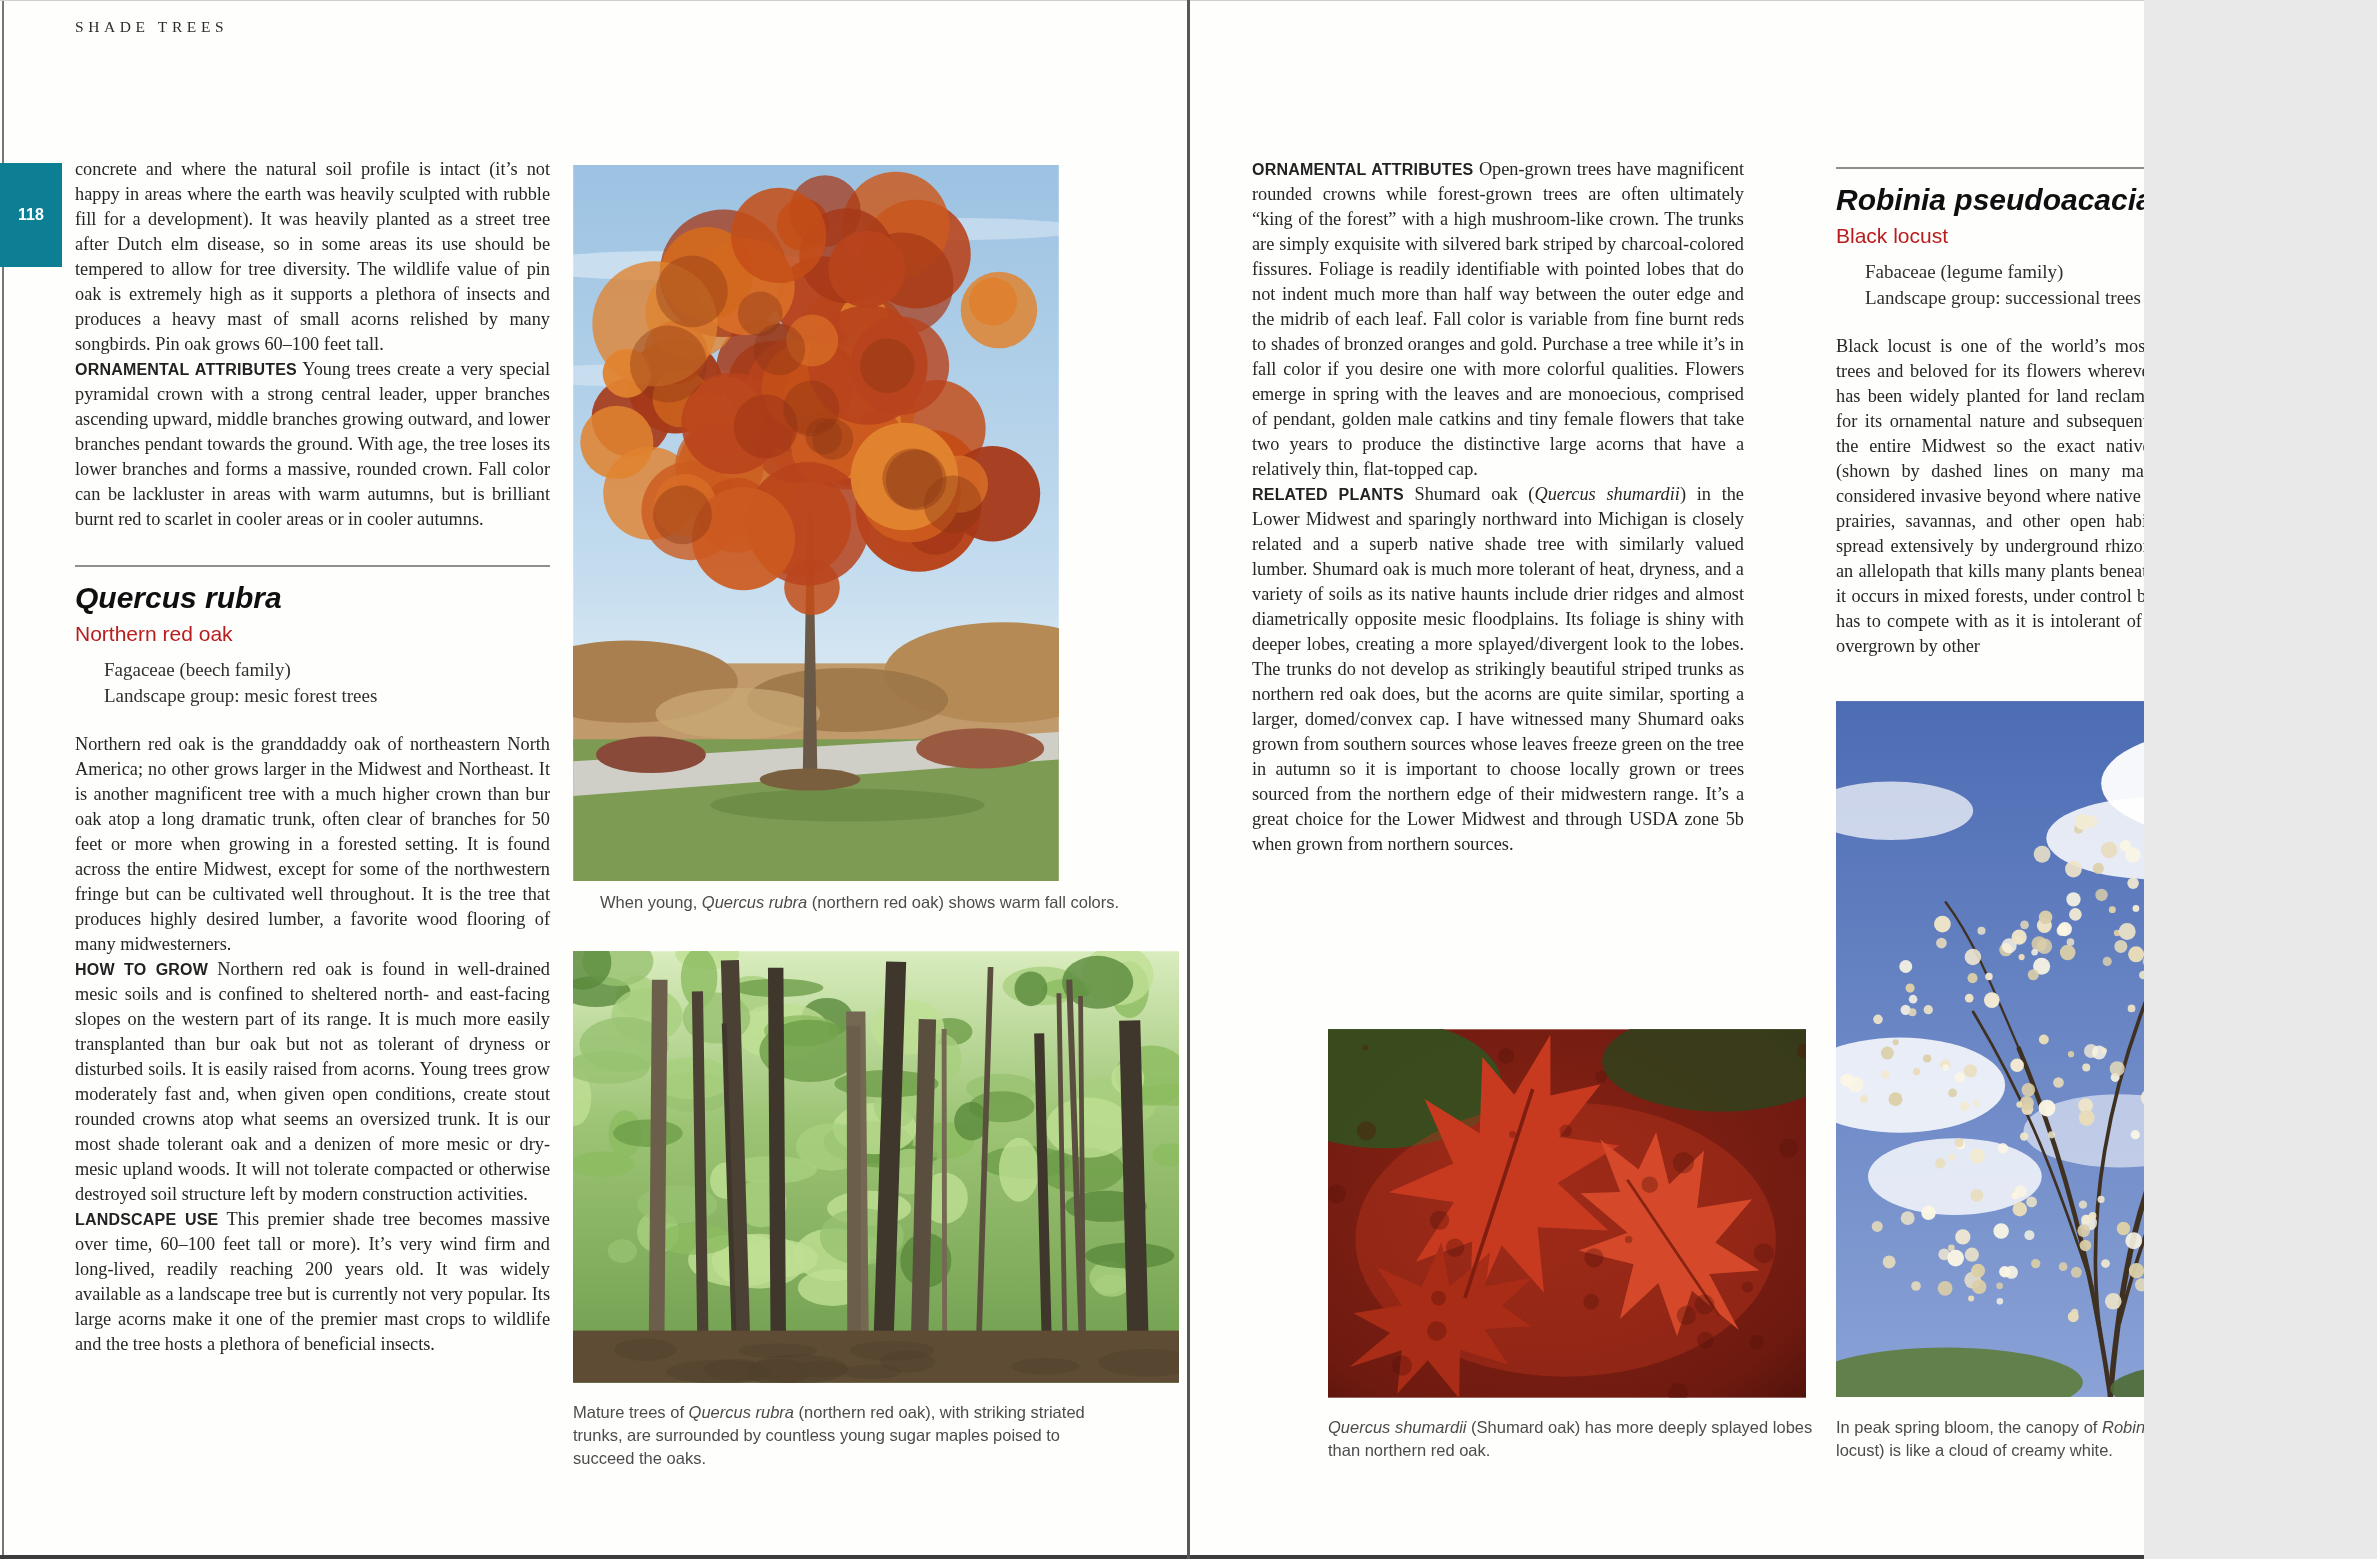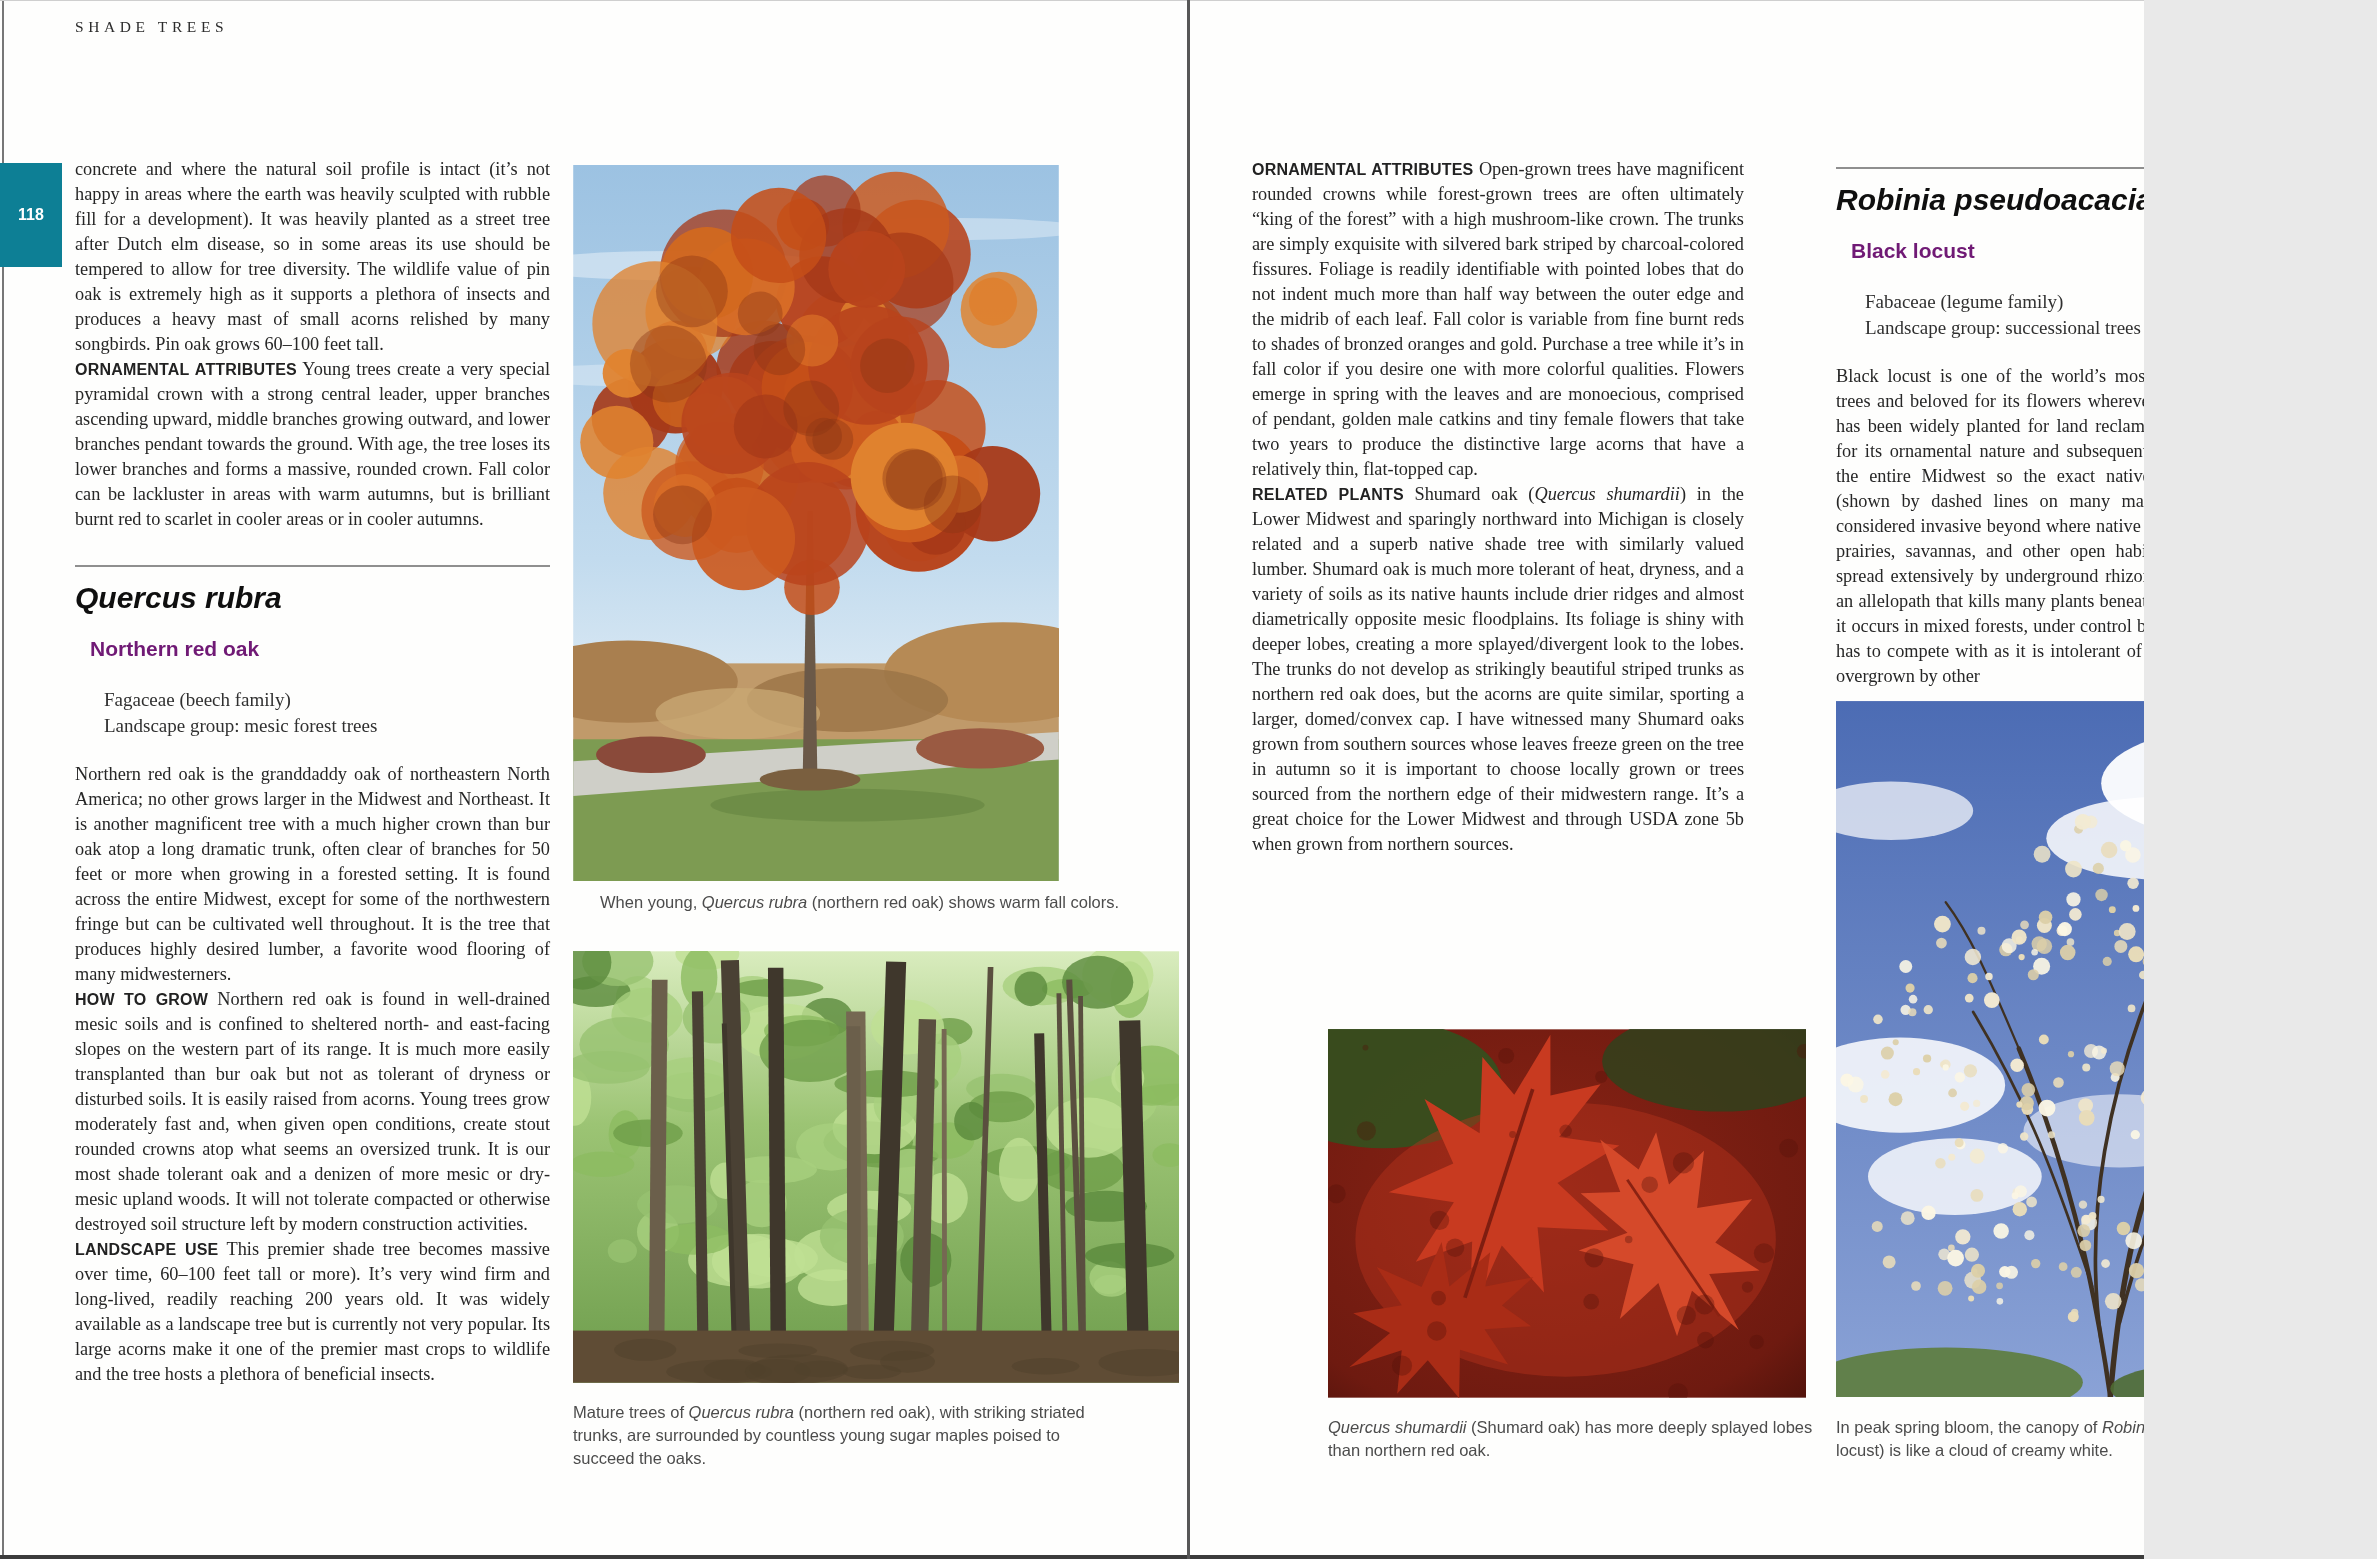--- a/index.html
+++ b/index.html
@@ -19,21 +19,21 @@
        font-family:"Liberation Sans",sans-serif;font-weight:bold;font-size:16px;color:#ffffff;}
   .tab-left{left:0;}
   .tab-right{left:2315px;}
   
   .col{position:absolute;font-size:18.3px;line-height:25px;text-align:justify;}
   .col p{margin:0;}
   .lbl{font-family:"Liberation Sans",sans-serif;font-weight:bold;font-size:16px;letter-spacing:0.2px;color:#222;}
   .rule{height:1.8px;background:#8f8f8f;border:0;margin:0;}
   .latin{font-family:"Liberation Sans",sans-serif;font-style:italic;font-weight:bold;
          font-size:30px;line-height:35px;color:#0f0f0f;margin:0;}
-  .common{font-family:"Liberation Sans",sans-serif;font-weight:bold;font-size:21px;line-height:27.4px;color:#701a75;margin:15px;}
+  .common{font-family:"Liberation Sans",sans-serif;font-weight:normal;font-size:21px;line-height:27.4px;color:#b91c1c;margin:0;}
   .fam{font-family:Liberation Serif, serif;font-size:19px;line-height:26.5px;color:#303030;
        margin:0 0 0 29px;text-align:left;}
   .caption{position:absolute;font-family:"Liberation Sans",sans-serif;font-size:16.5px;line-height:23px;
            color:#4c4c4c;text-align:left;}
   .caption i{font-style:italic;}
   .photo{position:absolute;display:block;}
   .sp36{display:block;height:33px;} .sp14{display:block;height:12.8px;} .sp6{display:block;height:5.5px;}
   .sp10{display:block;height:9.1px;} .sp24{display:block;height:22px;}
 </style>
 </head>

